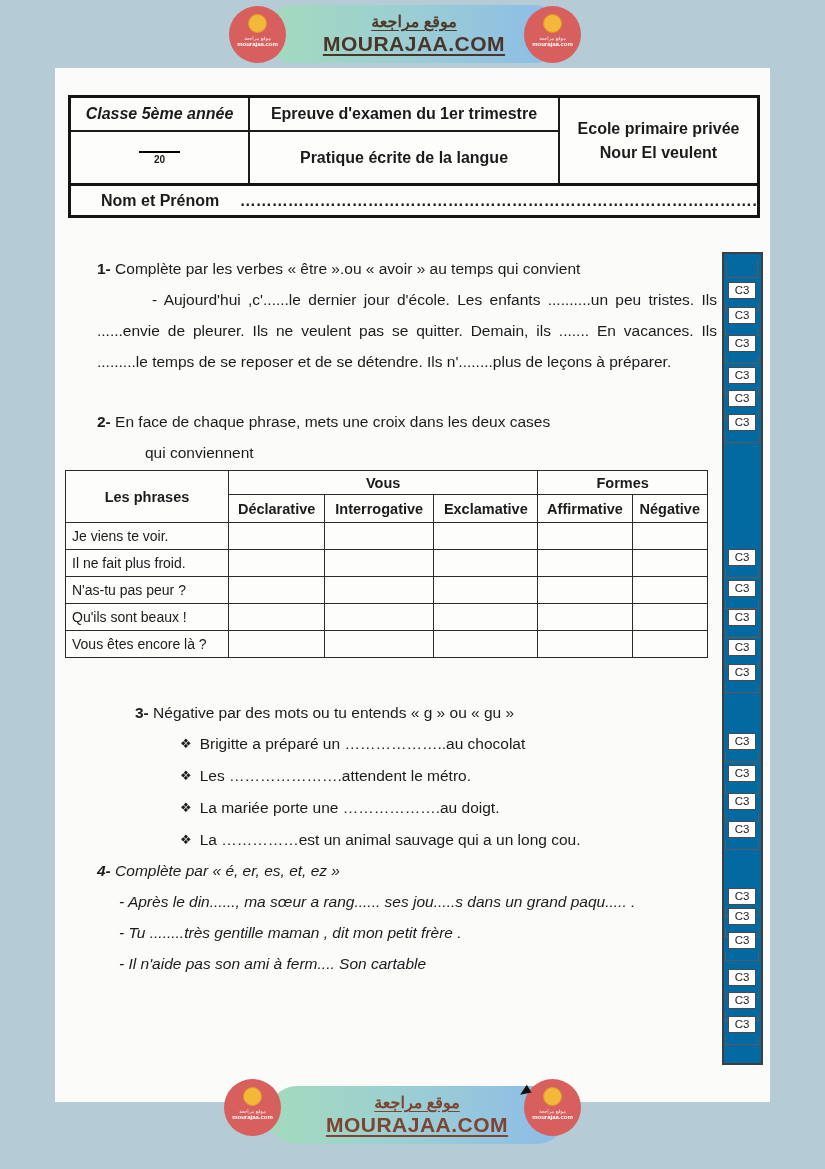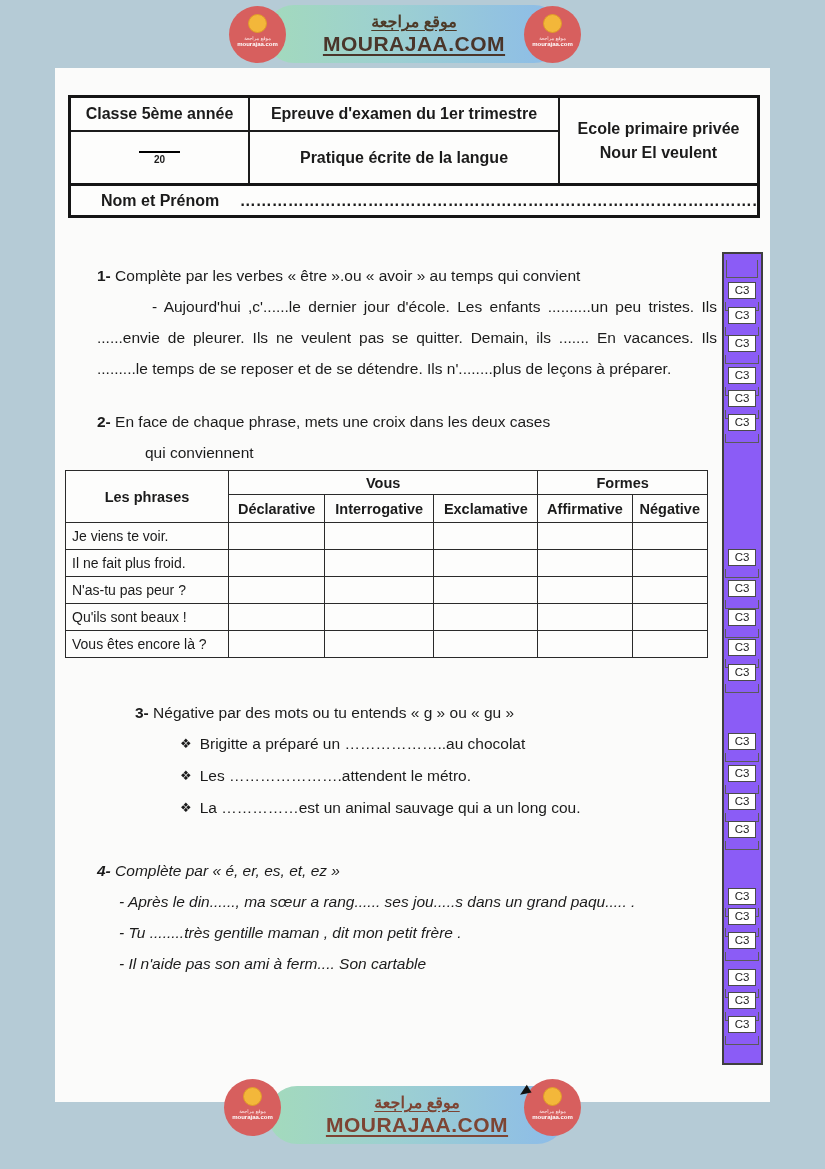--- a/index.html
+++ b/index.html
@@ -59,36 +59,36 @@
   .header-table {
     position: absolute; left: 68px; top: 95px; width: 692px;
     border: 3px solid #151515;
     display: grid;
     grid-template-columns: 179px 310px 1fr;
     grid-template-rows: 34px 51px 32px;
     background: #fdfdfc;
     font-weight: 700; font-size: 16px;
   }
   .header-table .cell { display:flex; align-items:center; justify-content:center; }
-  .ht-classe { border-right: 2px solid #1c1c1c; border-bottom: 2px solid #1c1c1c; }
+  .ht-classe { border-right: 2px solid #1c1c1c; border-bottom: 2px solid #1c1c1c; font-style: italic; }
   .ht-epreuve { border-right: 2px solid #1c1c1c; border-bottom: 2px solid #1c1c1c; }
   .ht-score { border-right: 2px solid #1c1c1c; }
   .ht-matiere { border-right: 2px solid #1c1c1c; }
   .ht-ecole { grid-column: 3; grid-row: 1 / span 2; flex-direction: column; line-height: 24px; }
   .ht-nom {
     grid-column: 1 / span 3; border-top: 3px solid #151515;
     display:flex; align-items:center; padding-left: 30px;
     white-space: nowrap; overflow: hidden; gap: 8px;
   }
   .frac { display:inline-block; border-top: 2px solid #000; padding: 1px 15px 0; font-size: 10px; }
 
   
   .qtext { font-size: 15.5px; line-height: 31px; }
   .qnum  { font-weight: 700; }
-  .q1 { position: absolute; left: 97px; top: 253px; width: 620px; margin-top: 7px; }
+  .q1 { position: absolute; left: 97px; top: 253px; width: 620px; }
   .q1 p { text-align: justify; text-indent: 55px; }
 
   .q2h { position: absolute; left: 97px; top: 406px; width: 620px; }
   .q2h .l2 { padding-left: 48px; }
 
   table.q2t {
     position: absolute; left: 65px; top: 470px; width: 643px;
     border-collapse: collapse; background:#fdfdfc;
     font-size: 14.5px;
   }
@@ -105,21 +105,21 @@
   .q3 .bullet { margin-right: 8px; font-size: 13px; position: relative; top: -1px; }
 
   .q4 { position: absolute; left: 97px; top: 855px; width: 620px; font-style: italic; }
   .q4 p.j { text-align: justify; text-indent: 22px; }
   .q4 .line { text-indent: 22px; }
 
   
   .c3strip {
     position: absolute; left: 722px; top: 252px;
     width: 41px; height: 813px;
-    background: #8b5cf6;
+    background: #0369a1;
     border: 2.5px solid #3f3f3f;
     z-index: 2;
   }
   .c3box {
     position: absolute; left: 4px; width: 28px; height: 17px;
     border: 1.6px solid #4a4a4a;
     font-size: 11.5px; line-height: 15px; text-align: center; color: #222;
     background: #fff;
   }
   .c3box::after {
@@ -244,20 +244,21 @@
         <td></td>
       </tr>
     </tbody>
 </table>
 
 <div class="q3 qtext">
   <div><span class="qnum">3-</span><span> Négative par des mots ou tu entends « g » ou « gu »</span></div>
   <div>
       <div class="item"><span class="bullet">❖</span><span>Brigitte a préparé un ………………..au chocolat</span></div>
       <div class="item"><span class="bullet">❖</span><span>Les ………………….attendent le métro.</span></div>
+      <div class="item"><span class="bullet">❖</span><span>La mariée porte une ……………….au doigt.</span></div>
       <div class="item"><span class="bullet">❖</span><span>La ……………est un animal sauvage qui a un long cou.</span></div>
     </div>
 </div>
 
 <div class="q4 qtext">
   <div><span class="qnum">4-</span><span> Complète par « é, er, es, et, ez »</span></div>
   <p class="j">- Après le din......, ma sœur a rang...... ses jou.....s dans un grand paqu..... .</p>
   <div class="line">- Tu ........très gentille maman , dit mon petit frère .</div>
   <div class="line">- Il n'aide pas son ami à ferm.... Son cartable</div>
 </div>

